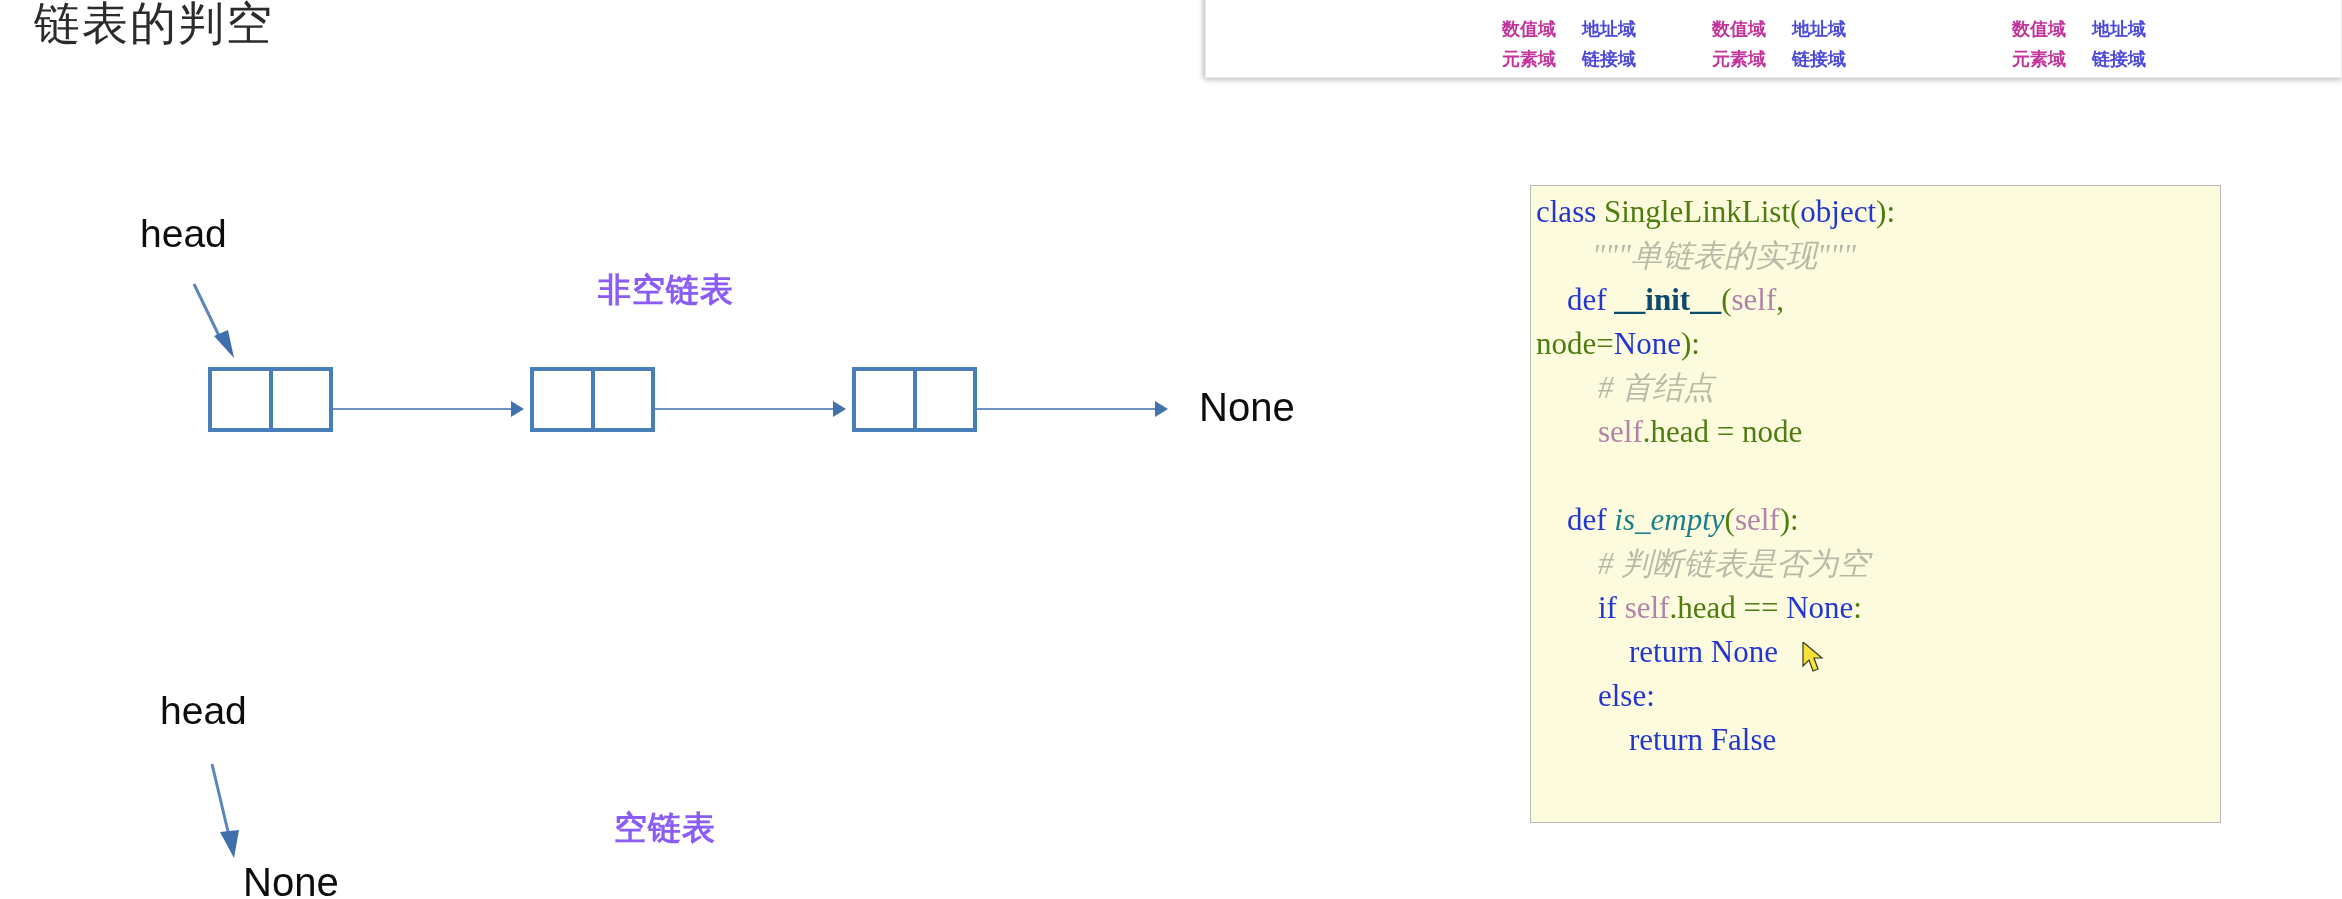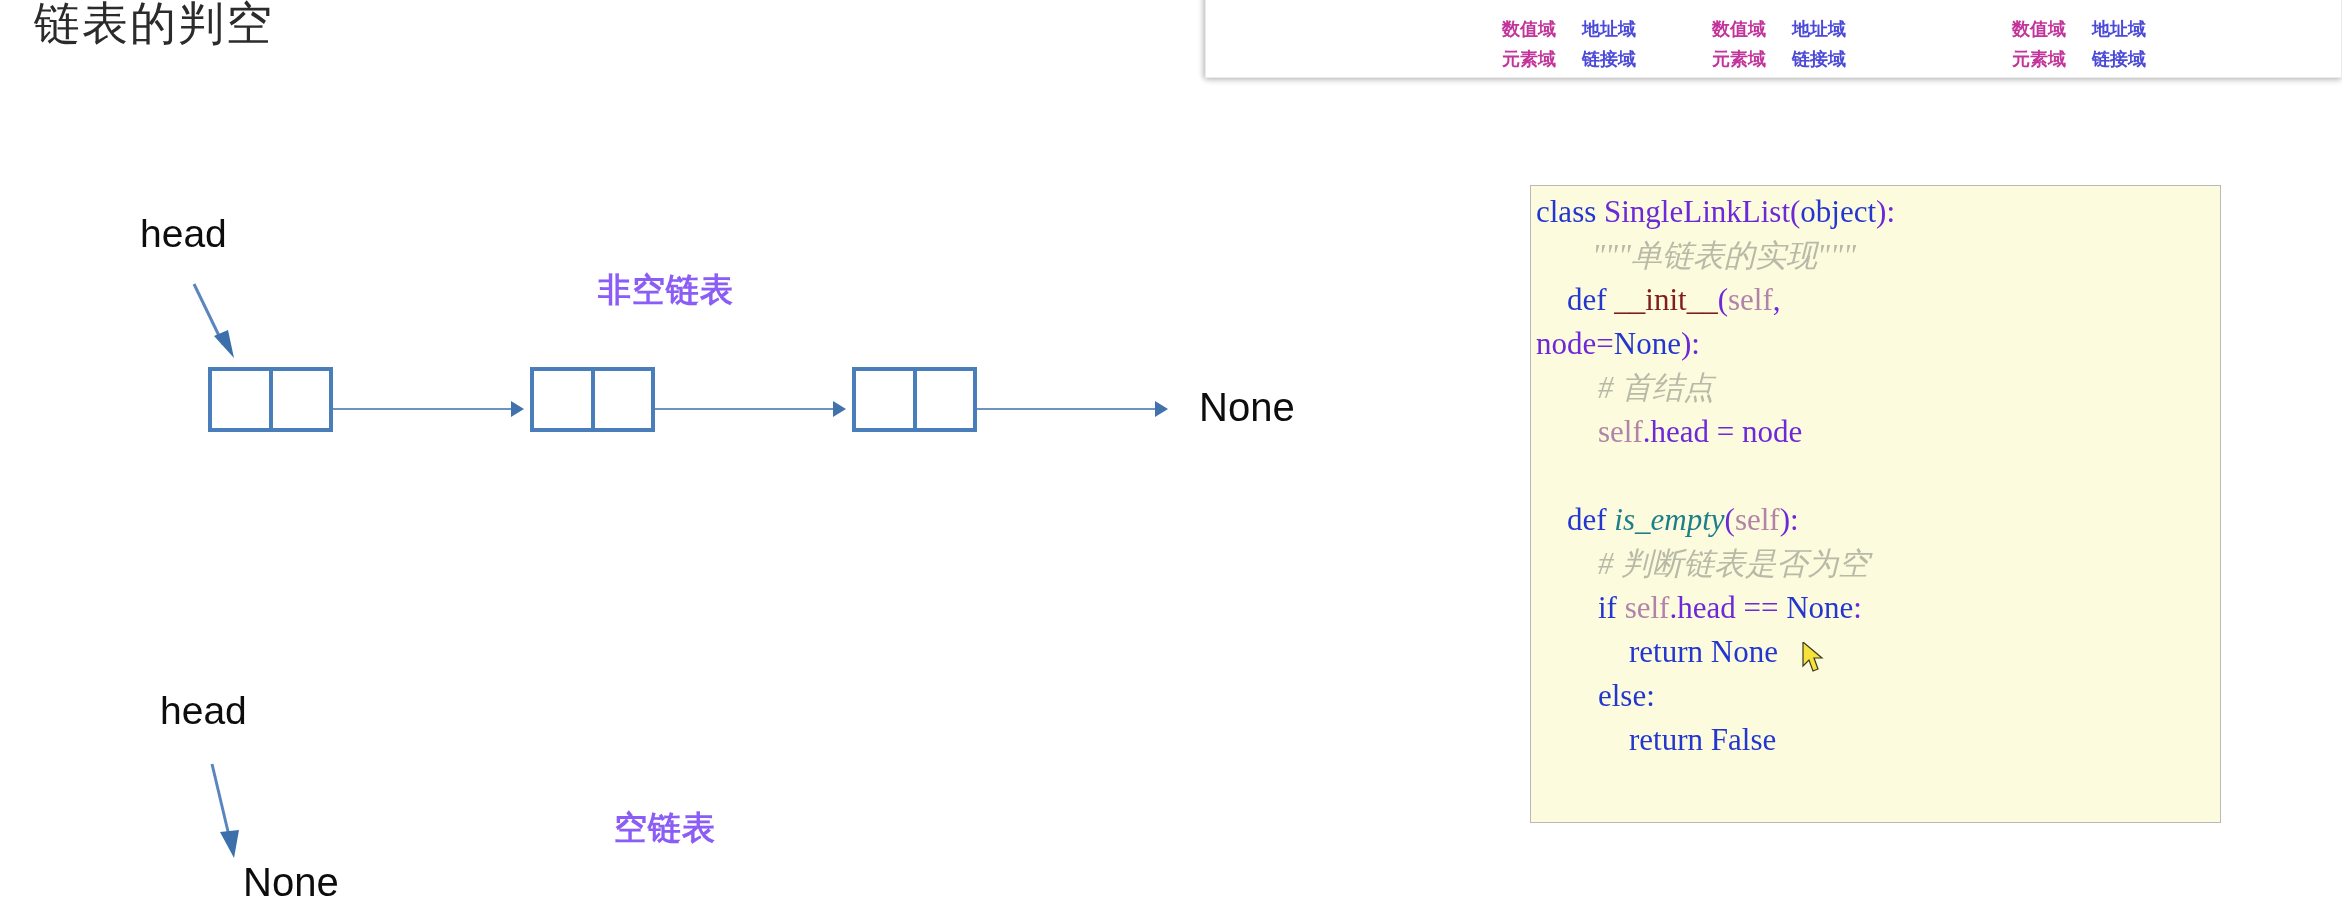--- a/index.html
+++ b/index.html
@@ -74,22 +74,22 @@
     left:1530px;top:185px;width:691px;height:638px;
     background:#fcfbdd;border:1px solid #b9b9b9;box-sizing:border-box;
   }
   #code-text{
     position:absolute;left:1536px;top:190px;width:760px;
     font-family:"Liberation Serif","DejaVu Serif",serif;
     font-size:31px;line-height:44px;
     white-space:pre-wrap;color:#1a1a1a;
   }
   .k{color:#2436d0;}            
-  .pl{color:#6d28d9;}           
-  .fn{color:#7f1d1d;}           
+  .pl{color:#4d7c0f;}           
+  .fn{color:#0c4a6e;font-weight:bold;}           
   .fn2{color:#1d7f8a;font-style:italic;}          
   .slf{color:#b283a8;margin-top:8px;}          
   .cm{color:#b9b9a8;font-style:italic;}  
 
   
   #cursor{left:1802px;top:642px;}
 </style>
 </head>
 <body>
 

